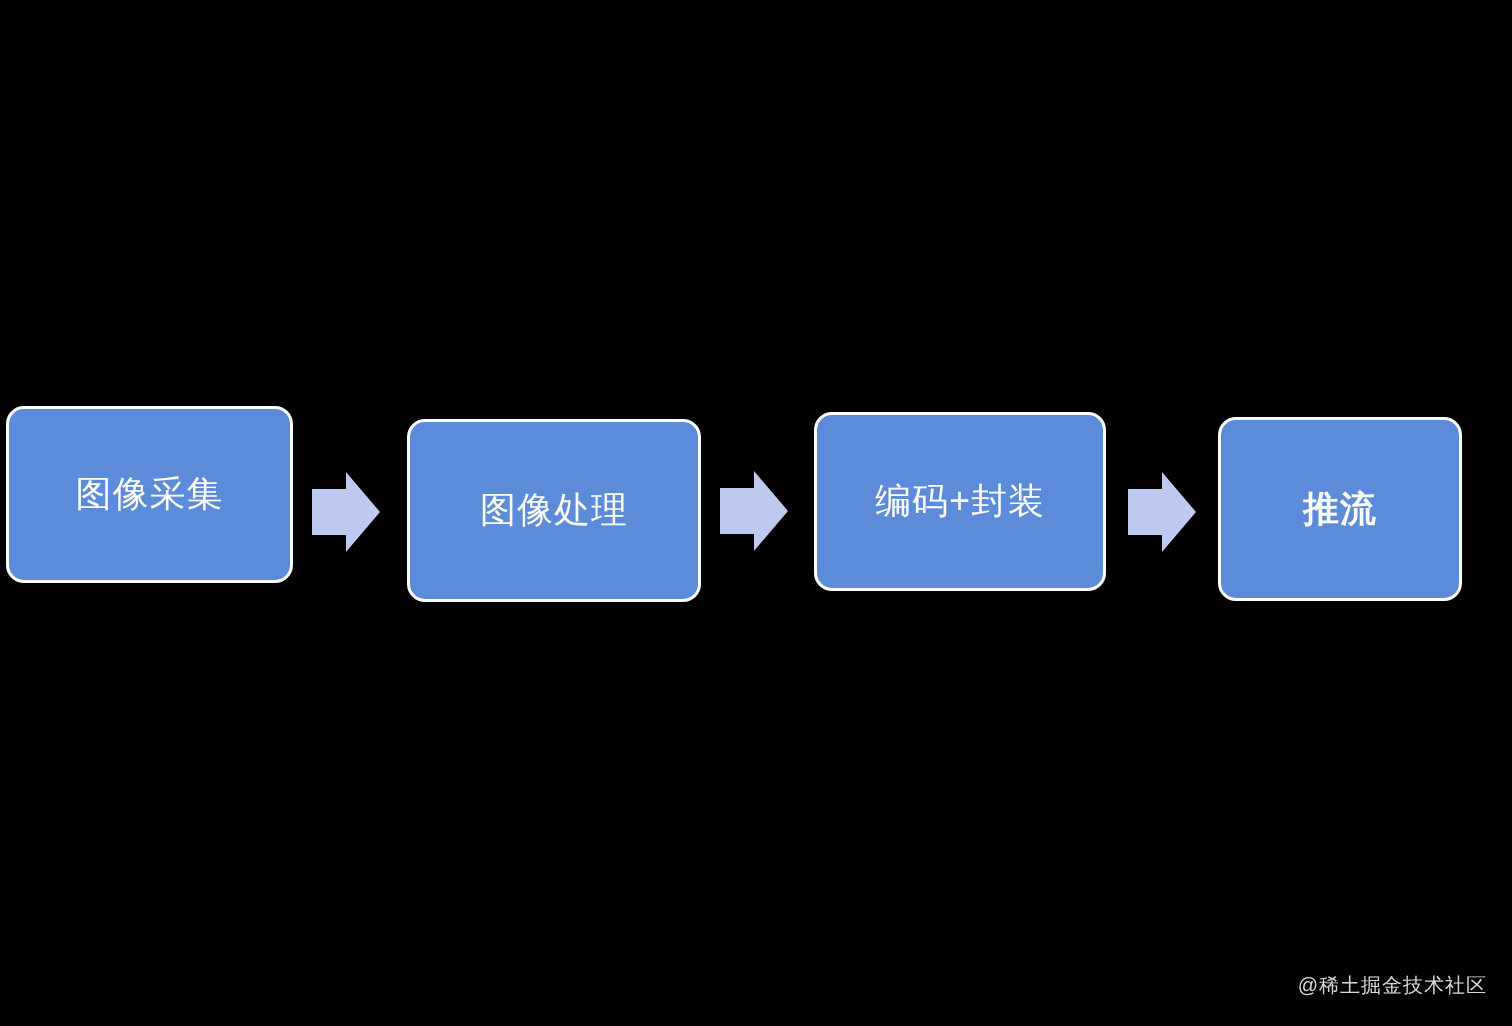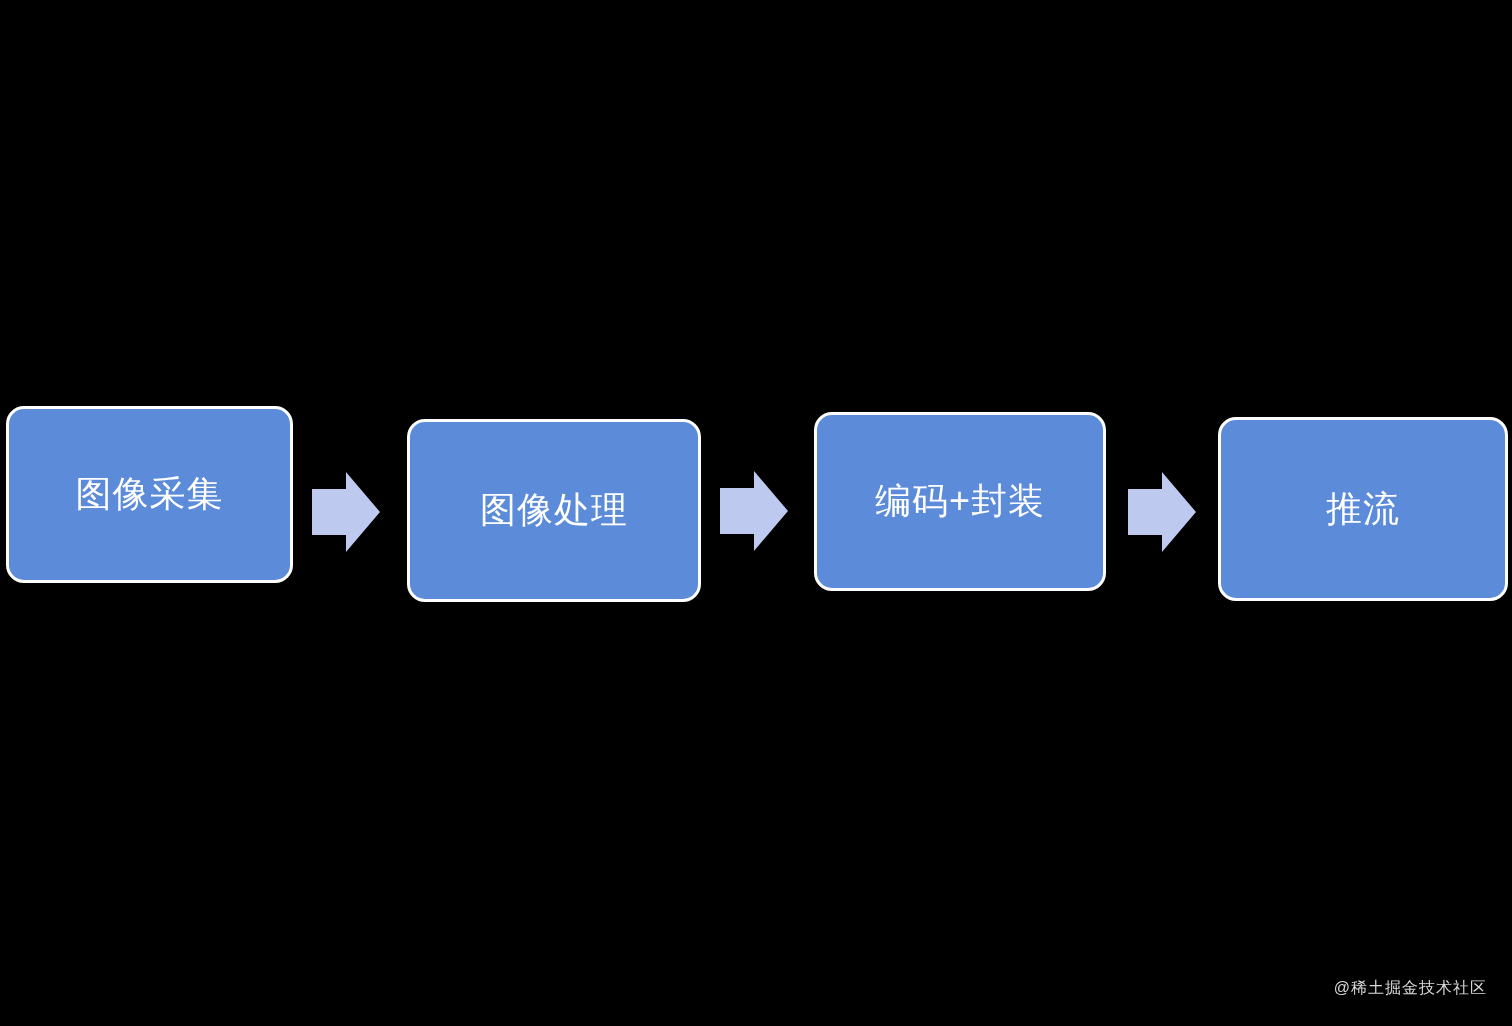--- a/index.html
+++ b/index.html
@@ -33,37 +33,37 @@
     letter-spacing: 1px;
     text-align: center;
   }
   .flow-box .line {
     display: block;
     white-space: nowrap;
   }
   .box-1 { left: 6px;    top: 406px; width: 287px; height: 177px; }
   .box-2 { left: 407px;  top: 419px; width: 294px; height: 183px; gap: 42px; }
   .box-3 { left: 814px;  top: 412px; width: 292px; height: 179px; }
-  .box-4 { left: 1218px; top: 417px; width: 290px; height: 184px; }
+  .box-4 { left: 1218px; top: 417px; width: 244px; height: 184px; font-weight: bold; }
   .flow-arrow {
     position: absolute;
     width: 68px;
     height: 80px;
     filter: drop-shadow(2px 3px 2px rgba(0,0,0,0.45));
   }
   .arrow-1 { left: 312px;  top: 472px; }
   .arrow-2 { left: 720px;  top: 471px; }
   .arrow-3 { left: 1128px; top: 472px; }
   .flow-arrow polygon { fill: #bdc9ee; }
   .watermark {
     position: absolute;
     right: 25px;
     bottom: 27px;
     color: #d9d9d9;
-    font-size: 16px;
+    font-size: 20px;
     letter-spacing: 1px;
     text-shadow: 1px 1px 2px rgba(0,0,0,0.9);
     white-space: nowrap;
     margin-left: 31px;
   }
 </style>
 </head>
 <body>
 
 <div class="canvas">

